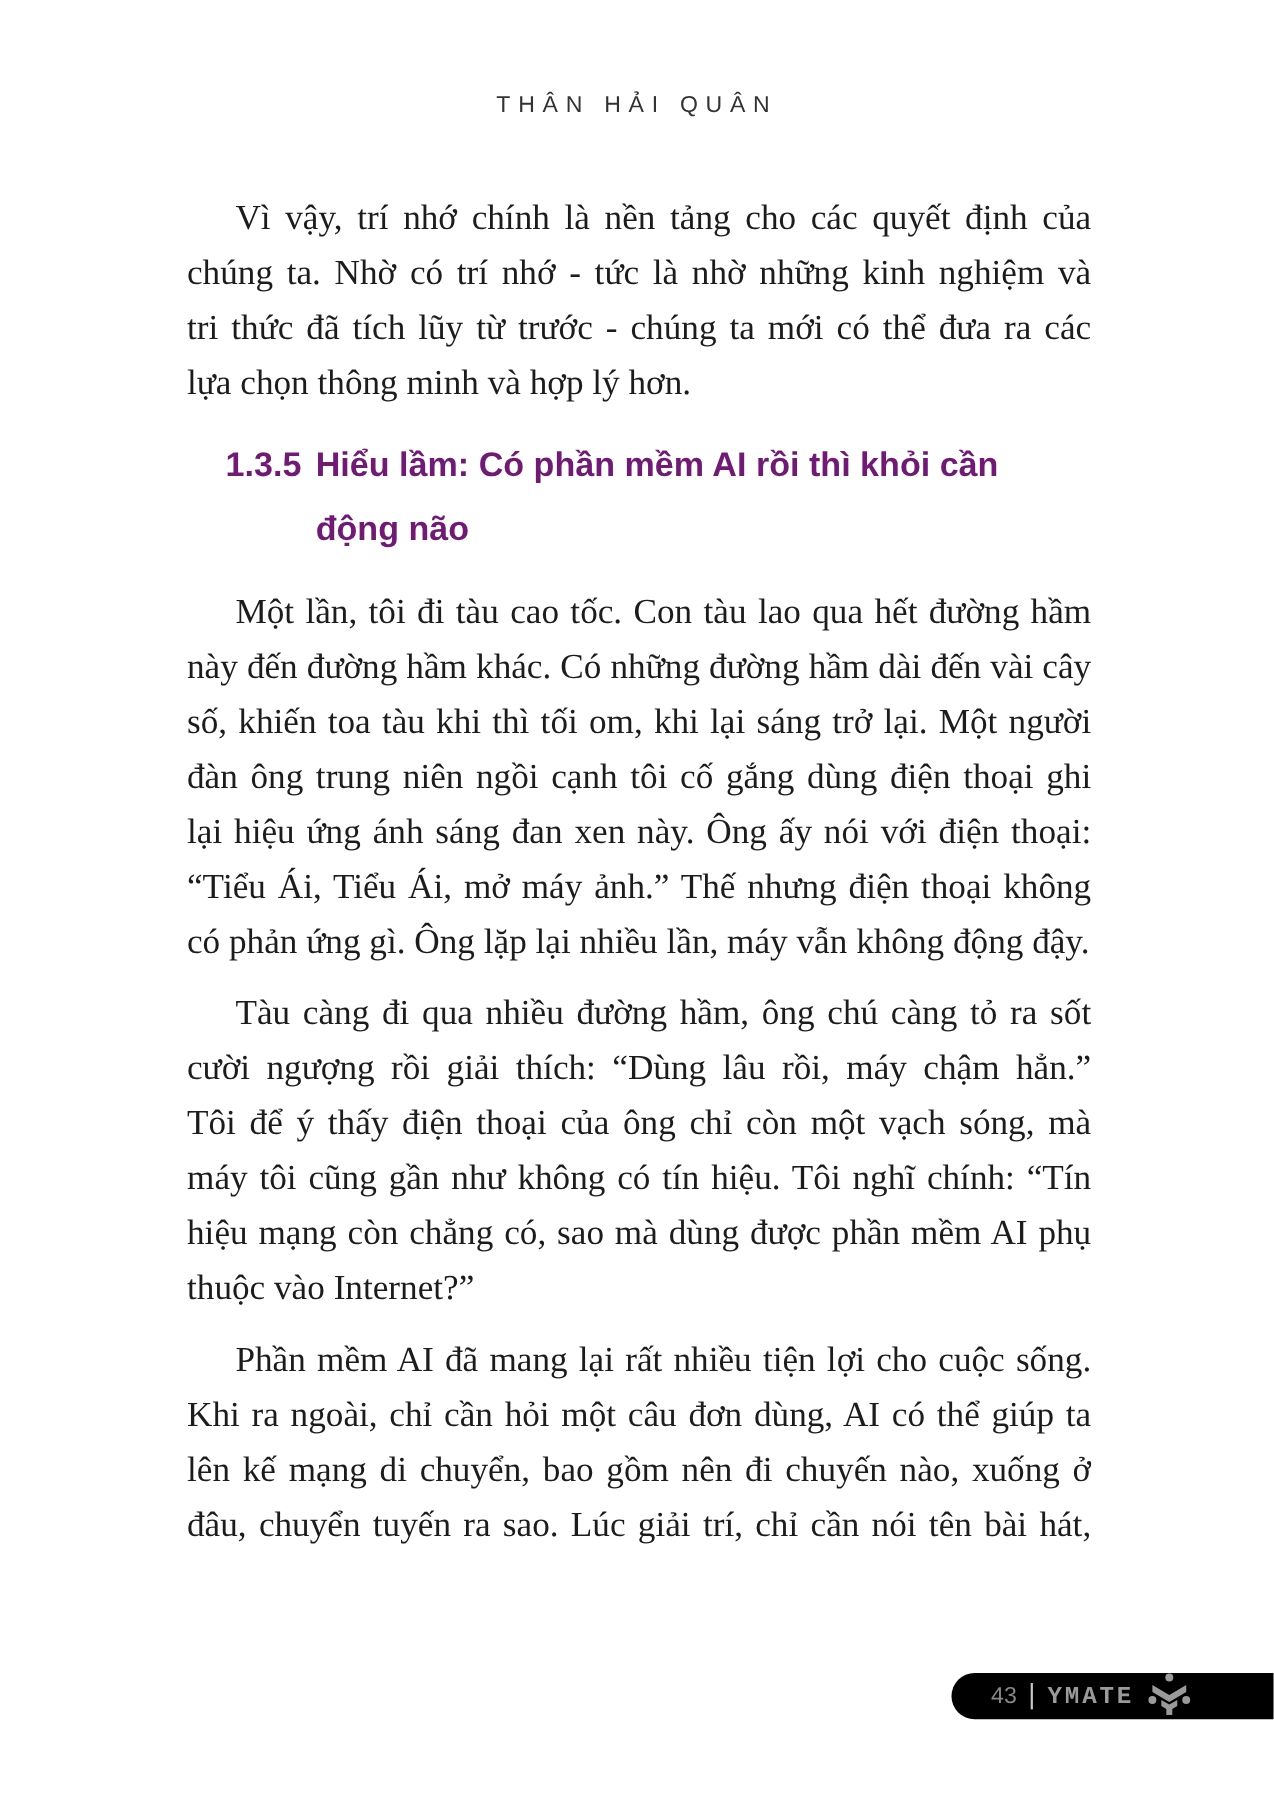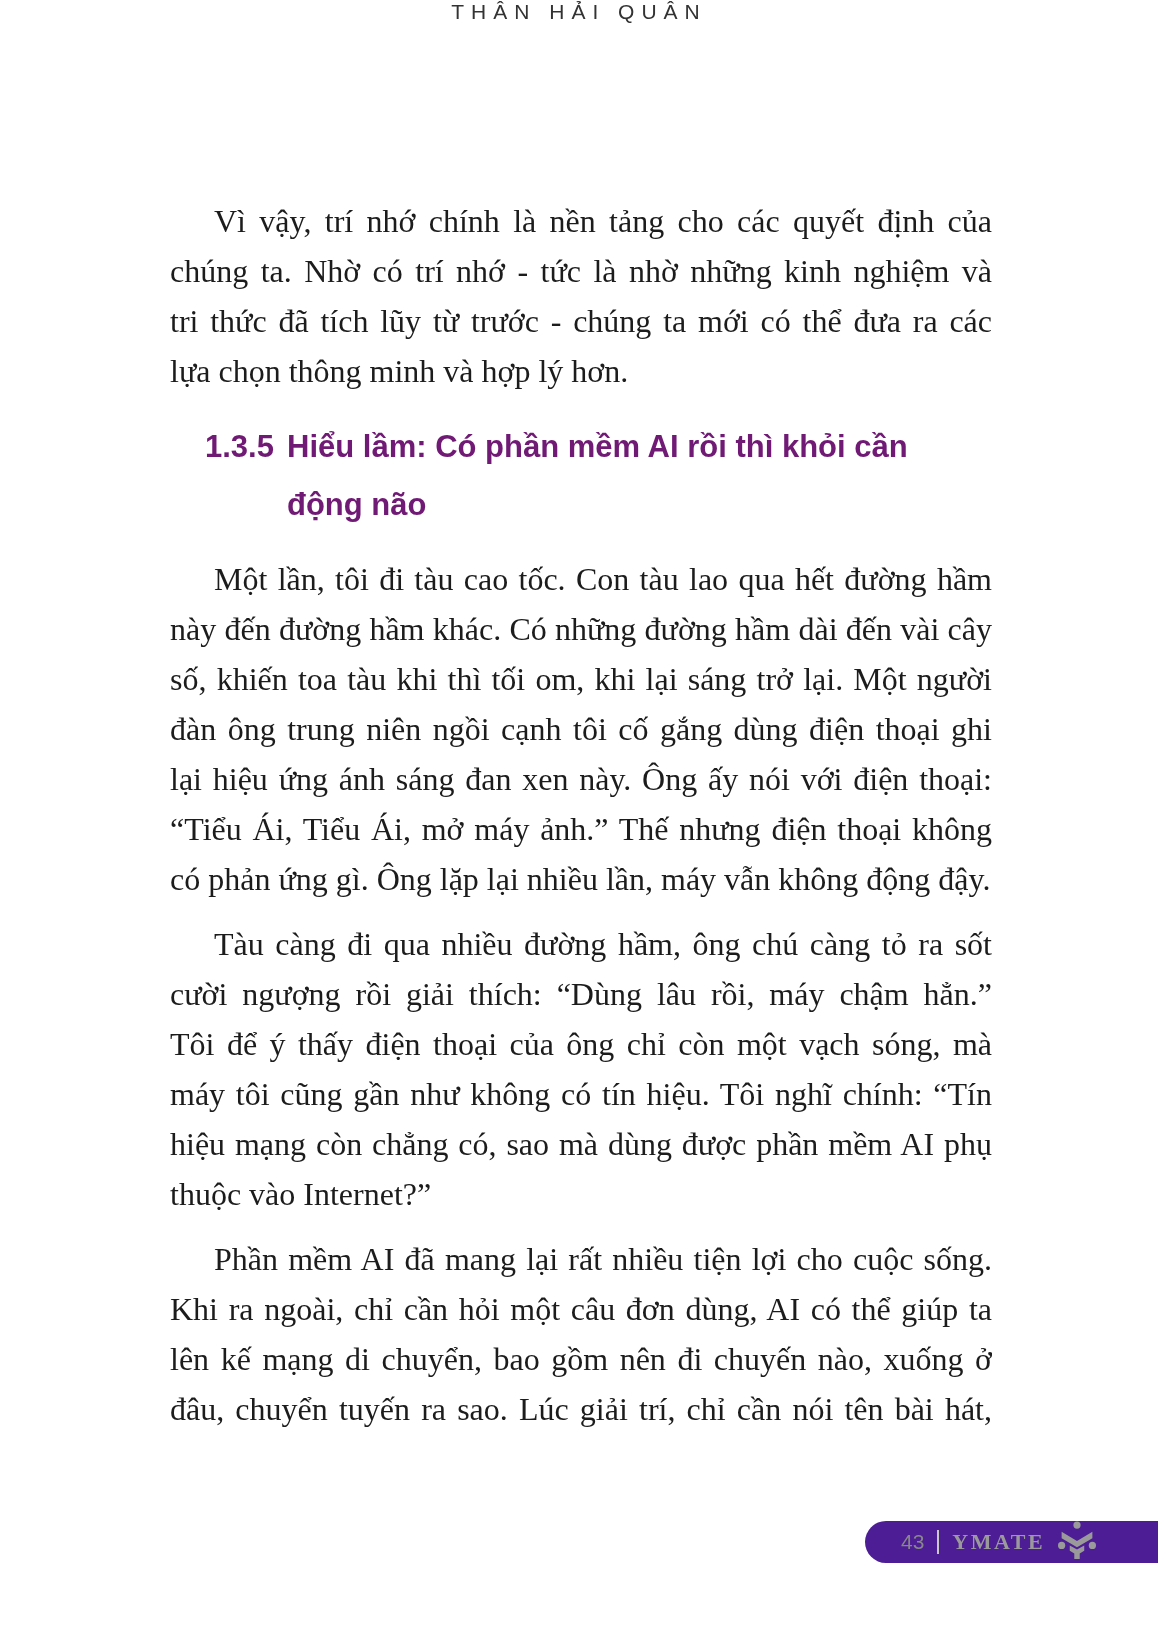--- a/index.html
+++ b/index.html
@@ -10,33 +10,33 @@
   .page {
     position: relative;
     width: 1158px;
     height: 1646px;
     background: #ffffff;
     overflow: hidden;
     font-family: "Liberation Serif", "DejaVu Serif", serif;
     color: #1c1c1c;
   }
   .running-head {
+    padding-top: 84px;
     text-align: center;
     font-family: "Liberation Sans", "DejaVu Sans", sans-serif;
     font-size: 21px;
     font-weight: 500;
     letter-spacing: 7px;
     color: #333333;
   }
   .content {
     position: absolute;
     left: 170px;
     top: 172px;
     width: 822px;
-    margin-top: 24px;
   }
   .para { margin: 0 0 15px 0; }
   .line {
     font-size: 32px;
     line-height: 50px;
     height: 50px;
     overflow: hidden;
     text-align: justify;
     text-align-last: justify;
     white-space: normal;
@@ -56,40 +56,40 @@
     width: 82px;
     flex: 0 0 82px;
   }
   .heading .htext { flex: 1; }
   .footer-pill {
     position: absolute;
     right: 0;
     top: 1521px;
     height: 42px;
     width: 293px;
-    background: #4c1d95;
+    background: #000000;
     border-radius: 22px 0 0 22px;
     display: flex;
     align-items: center;
     padding-left: 36px;
     box-sizing: border-box;
   }
   .page-num {
     font-family: "Liberation Sans", "DejaVu Sans", sans-serif;
     font-size: 21px;
     color: #878787;
   }
   .footer-divider {
     width: 2px;
     height: 24px;
     background: #c9c9c9;
     margin: 0 13px;
   }
   .brand {
-    font-family: Liberation Serif, serif;
+    font-family: Liberation Mono, monospace;
     font-size: 22px;
     font-weight: 700;
     letter-spacing: 2.5px;
     color: #9a9a9a;
   }
   .logo { margin-left: 10px; }
 </style>
 </head>
 <body>
 

